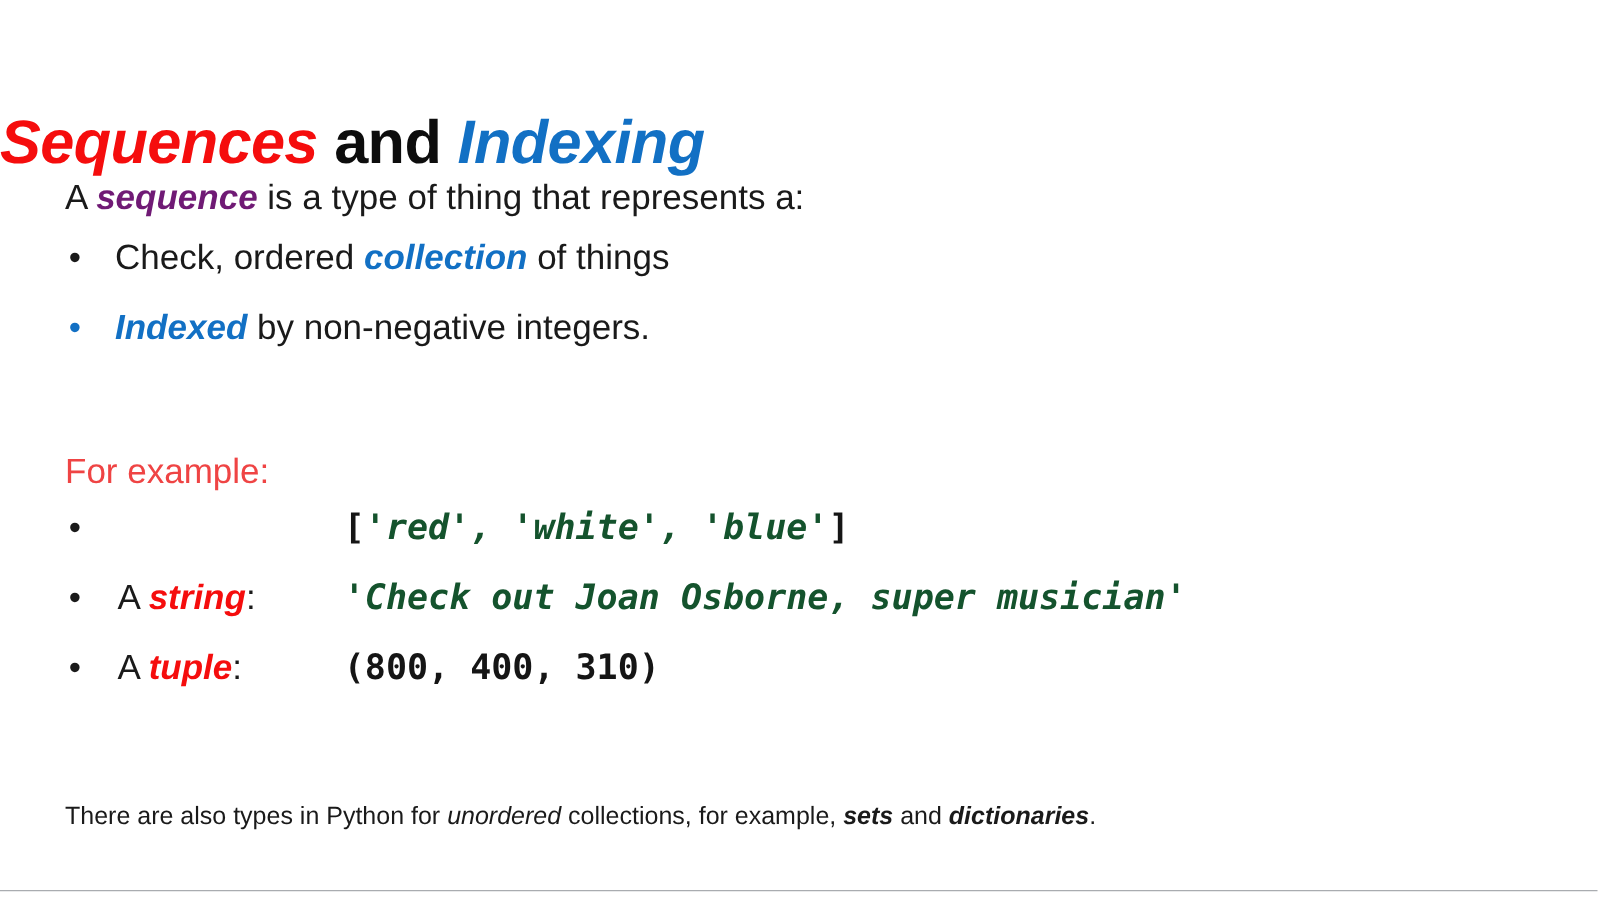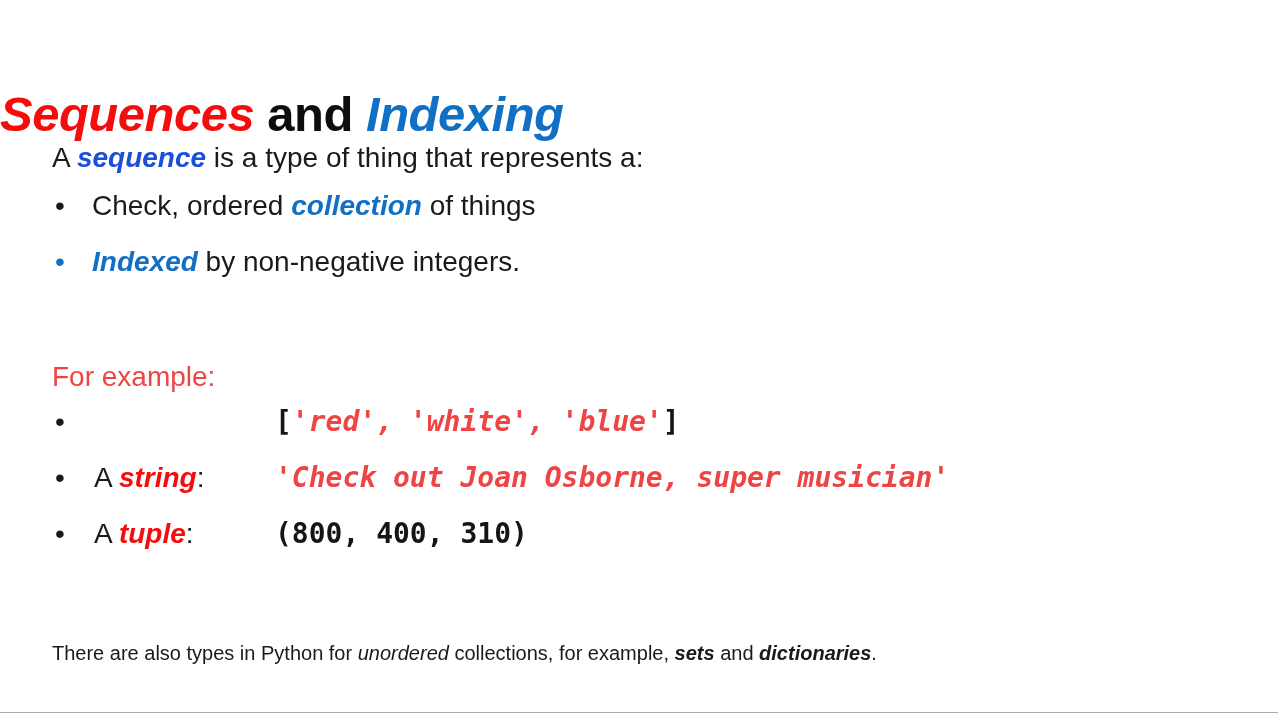--- a/index.html
+++ b/index.html
@@ -45,21 +45,21 @@
     left: 52px;
     top: 138px;
     width: 1180px;
   }
   .lead {
     font-size: 28px;
     line-height: 40px;
     color: #1a1a1a;
     white-space: nowrap;
   }
-  .em-red-bi  { color: #1d4ed8; font-weight: bold; font-style: italic; }
+  .em-red-bi  { color: #701a75; font-weight: bold; font-style: italic; }
   .em-blue-bi { color: #1270C4; font-weight: bold; font-style: italic; text-align: center; }
 
   .bullet-list {
     list-style: none;
     margin: 0;
     padding: 0;
   }
   .bullet-row {
     position: relative;
     font-size: 28px;
@@ -127,21 +127,21 @@
     position: absolute;
     left: 223px;
     top: 0;
     font-family: "DejaVu Sans Mono", "Liberation Mono", monospace;
     font-size: 28px;
     line-height: 56px;
     color: #151515;
     letter-spacing: 0px;
   }
   .code-green {
-    color: #ef4444;
+    color: #14532d;
   }
   .code-ital { font-style: italic; font-weight: bold; }
   .code-bold { font-weight: bold; font-style: normal; }
 
   
   .footer-note {
     position: absolute;
     left: 52px;
     top: 640px;
     font-size: 20px;

